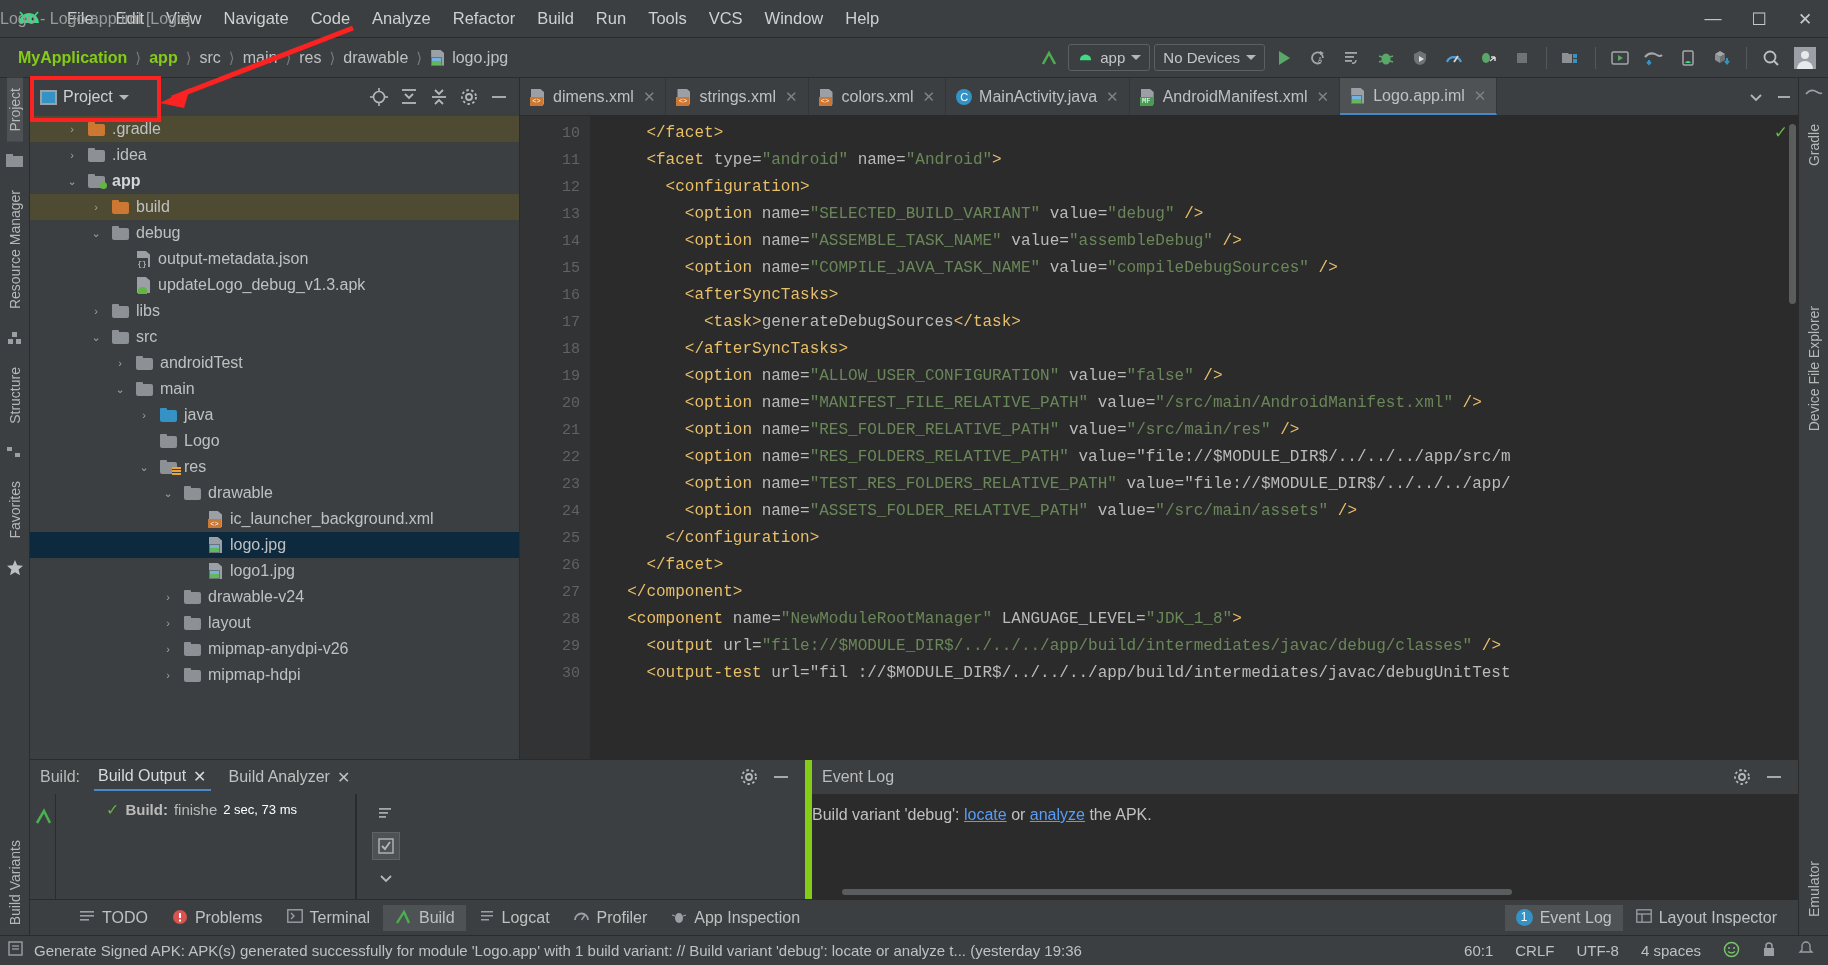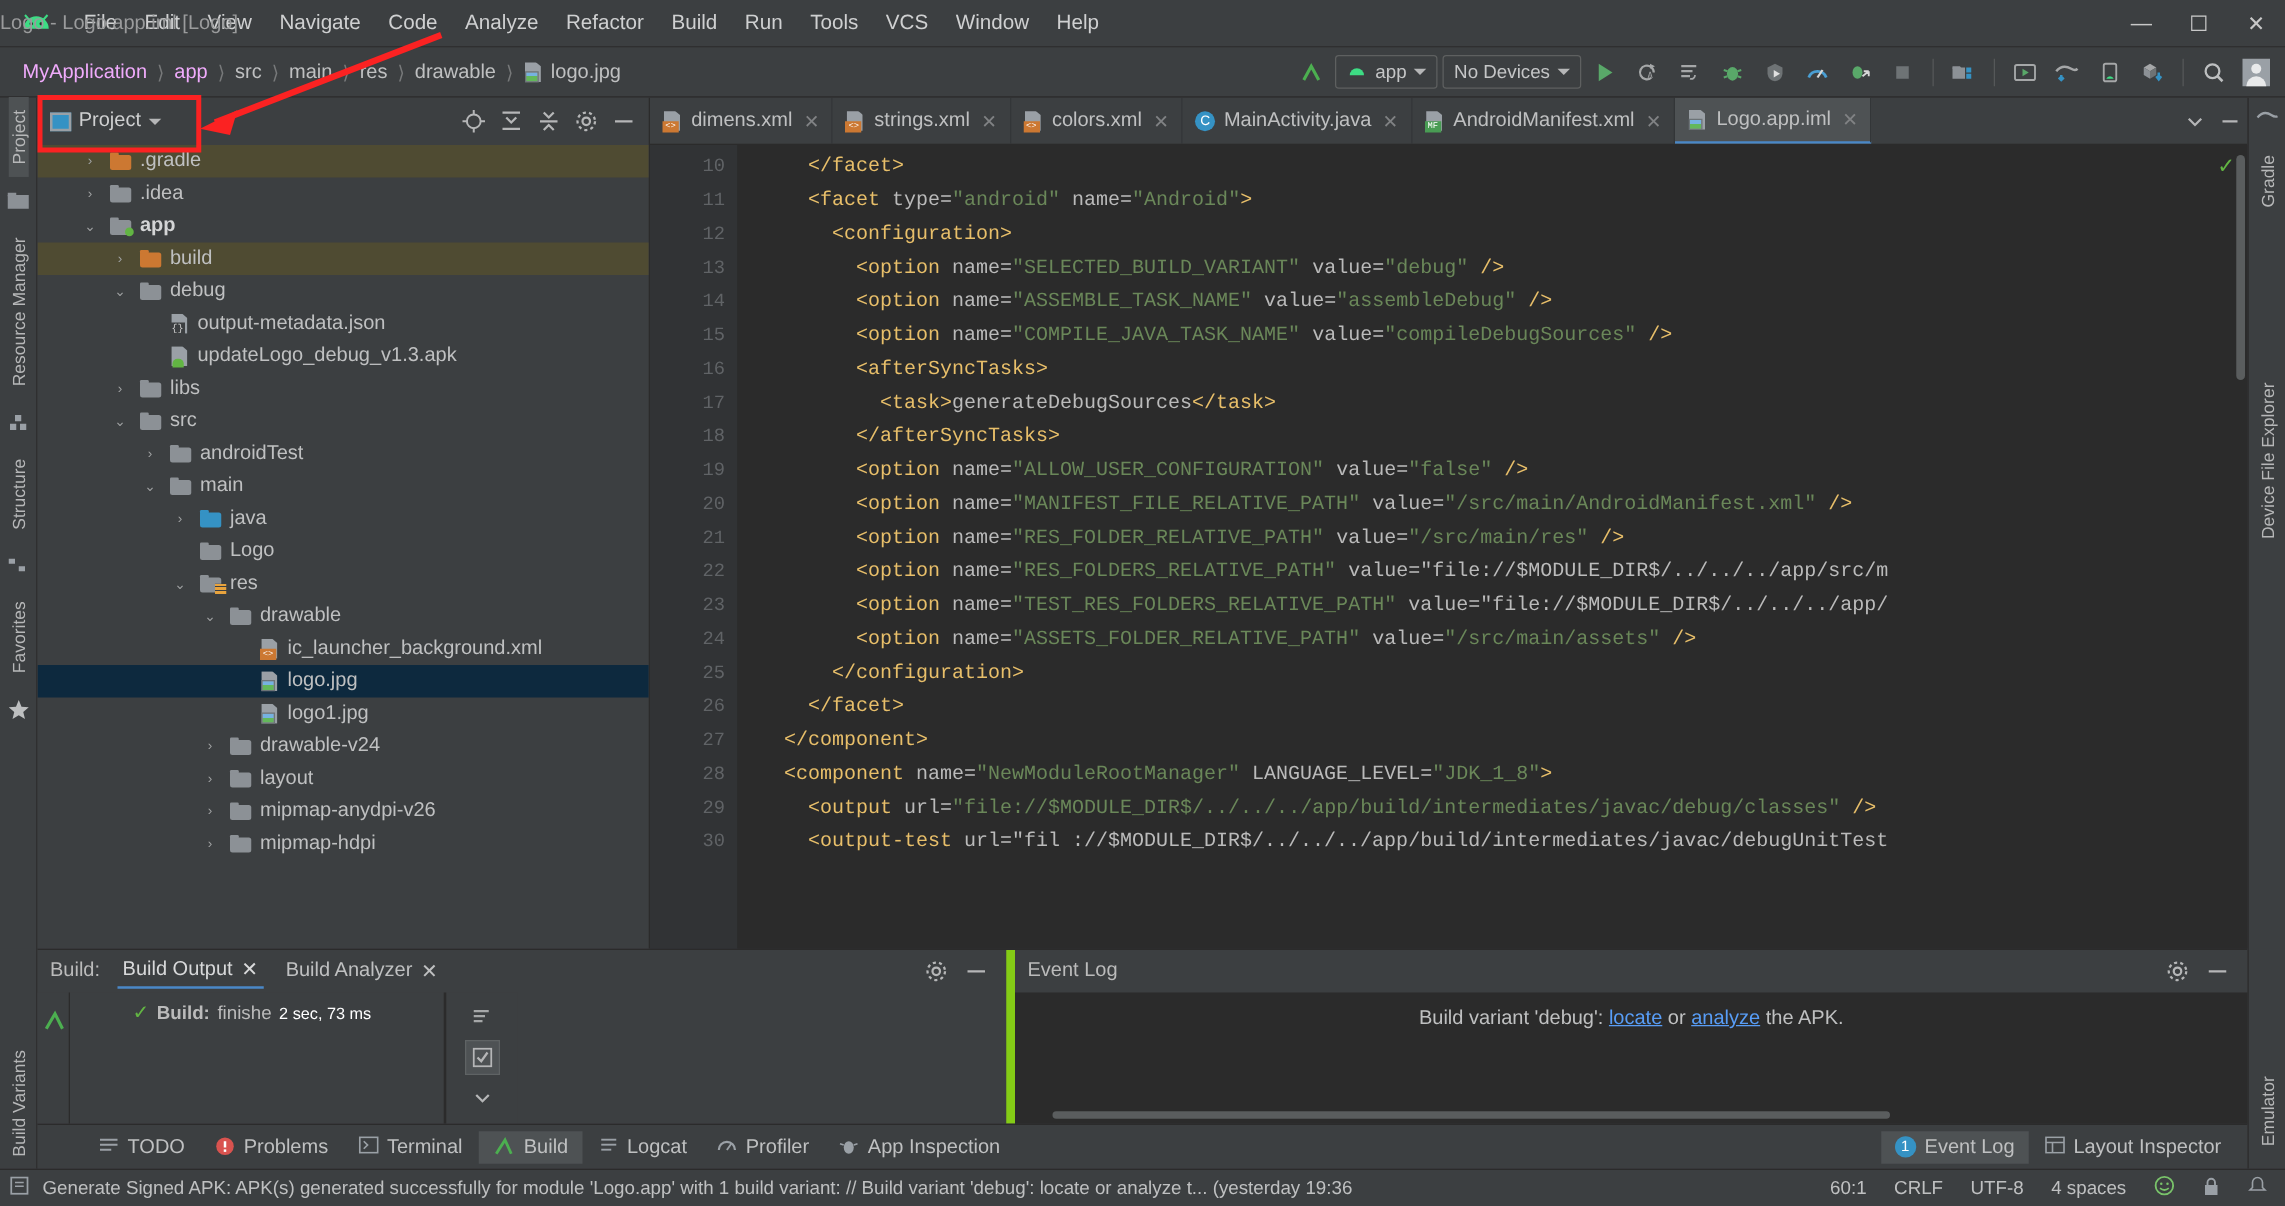--- a/index.html
+++ b/index.html
@@ -31,21 +31,21 @@
   .win-btn { width: 46px; height: 38px; display: flex; align-items: center; justify-content: center;
              color: #c8c8c8; font-size: 17px; }
 
   
   .navbar {
     height: 40px; background: #3c3f41; display: flex; align-items: center;
     border-bottom: 1px solid #2b2b2b; flex: 0 0 40px; position: relative;
   }
   .breadcrumb { display: flex; align-items: center; padding-left: 14px; gap: 2px; font-size: 16px; }
   .crumb { color: #bfc0c1; padding: 2px 4px; }
-  .crumb.bold { font-weight: normal; color: #f0abfc; }
+  .crumb.bold { font-weight: bold; color: #84cc16; }
   .crumb-sep { color: #77797a; font-size: 15px; padding: 0 2px; }
   .crumb-file { display: flex; align-items: center; gap: 6px; }
 
   .tb-right { margin-left: auto; display: flex; align-items: center; gap: 4px; padding-right: 8px; }
   .tb-icon { width: 30px; height: 30px; display: flex; align-items: center; justify-content: center; border-radius: 3px; }
   .tb-combo {
     height: 27px; min-width: 60px; border: 1px solid #5e6060; border-radius: 3px;
     display: flex; align-items: center; gap: 6px; padding: 0 8px; font-size: 15px; color: #c5c6c7;
     background: #3c3f41;
   }
@@ -173,21 +173,21 @@
   .build-line { display: flex; align-items: center; gap: 6px; font-size: 15px; padding-left: 50px; }
   .build-console { flex: 1; background: #2b2b2b; padding: 10px 0 0 14px;
                    font-family: "Liberation Mono", monospace; font-size: 16px; color: #a9b7c6; }
   .build-console a { color: #589df6; text-decoration: underline; }
   .bp-side { width: 58px; background: #3c3f41; border-left: 1px solid #2b2b2b; display: flex;
              flex-direction: column; align-items: center; padding-top: 6px; gap: 4px; flex: 0 0 58px; }
   .sq-btn { width: 28px; height: 28px; display: flex; align-items: center; justify-content: center; }
   .sq-btn.sel { background: #4e5254; border: 1px solid #5f6364; }
   .event-body { flex: 1; background: #2b2b2b; padding: 12px 0 0 0; font-size: 16px; color: #bfc0c1;
                 position: relative; }
-  .event-text { text-align: center; }
+  .event-text { }
   .event-text a { color: #589df6; text-decoration: underline; }
   .hscroll { position: absolute; left: 30px; bottom: 4px; width: 68%; height: 6px; background: #5a5d5e; border-radius: 3px; }
   .leftbar-vert { width: 26px; background: #3c3f41; display: flex; flex-direction: column;
                   align-items: center; flex: 0 0 26px; border-right:1px solid #2b2b2b; }
 
   
   .toolbar-bottom {
     height: 36px; background: #3c3f41; display: flex; align-items: center; gap: 2px;
     border-top: 1px solid #2b2b2b; padding-left: 38px; flex: 0 0 36px;
   }

